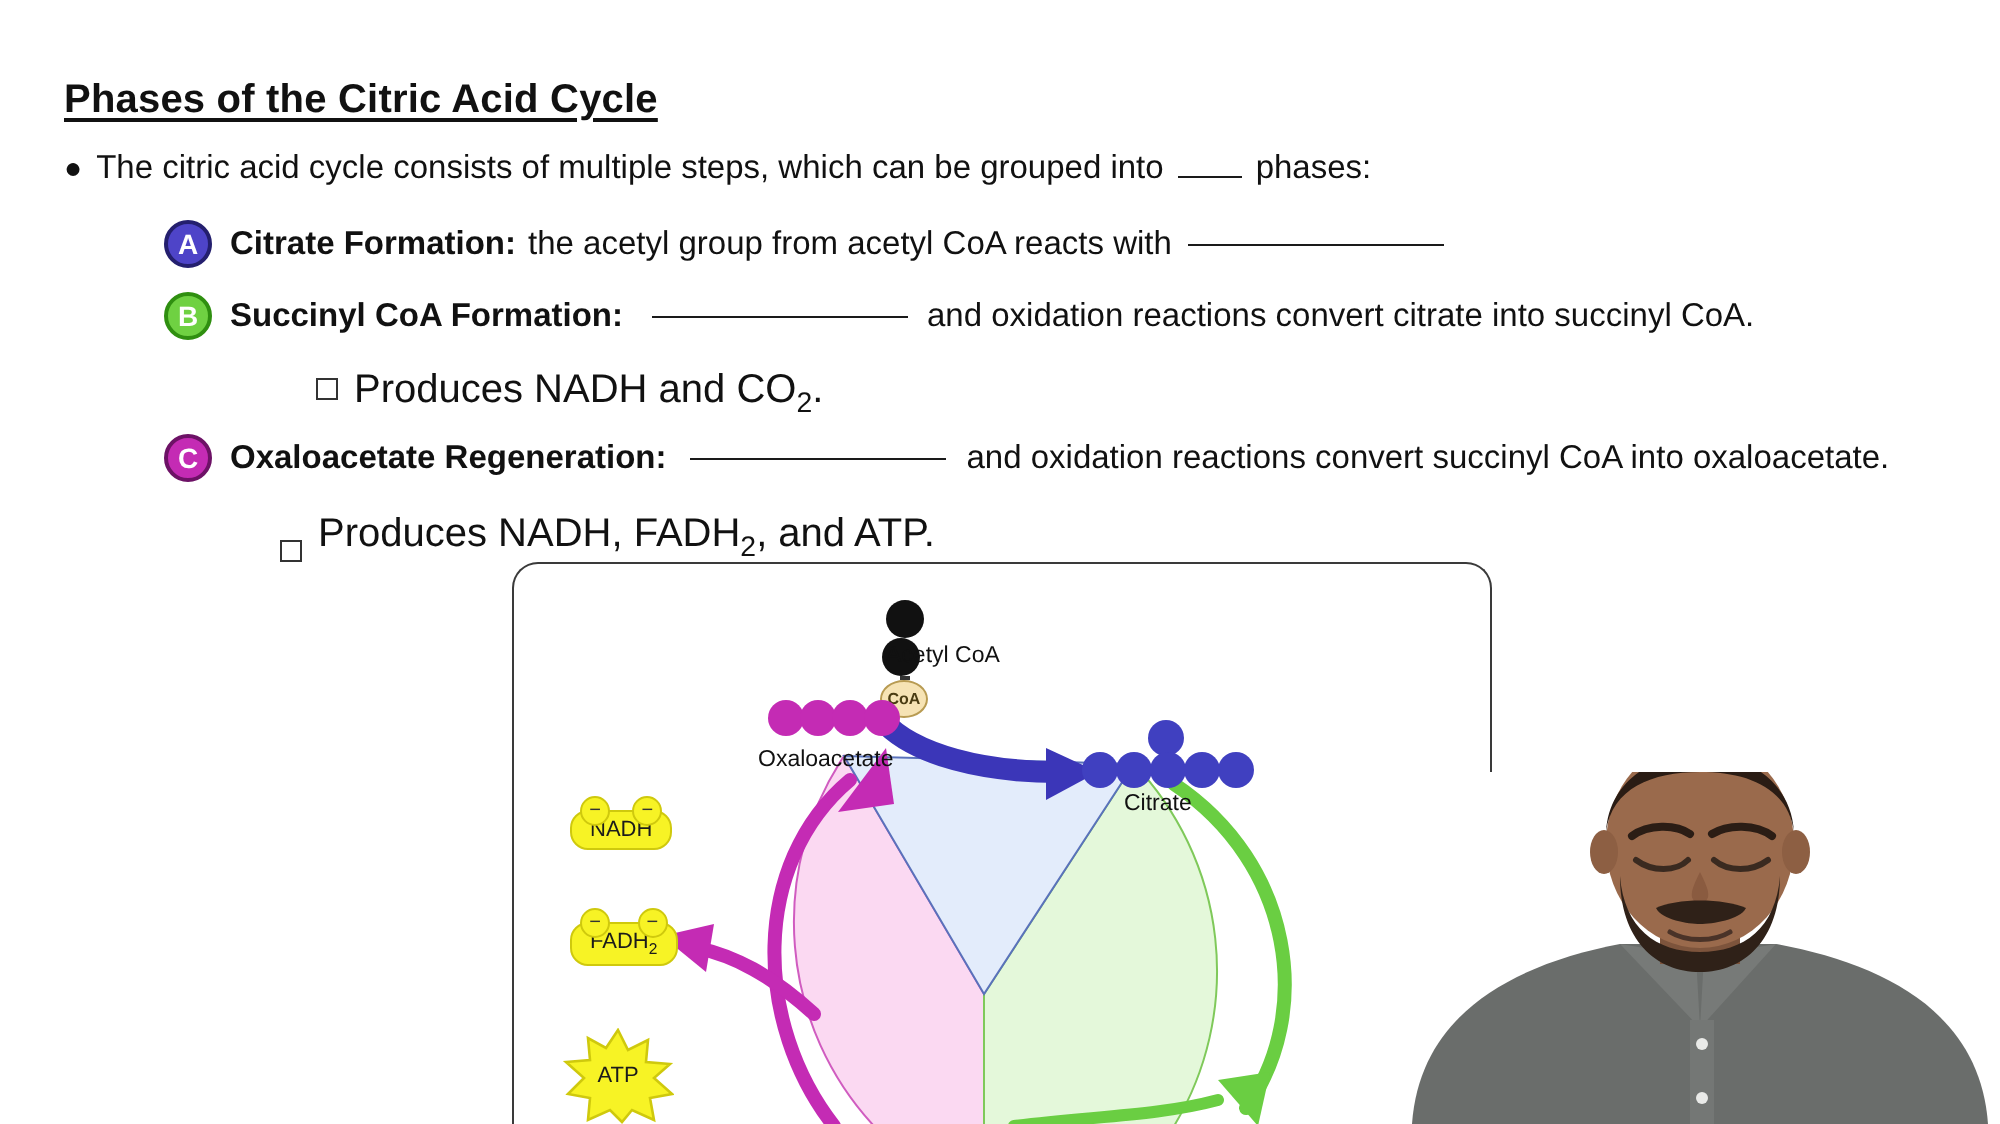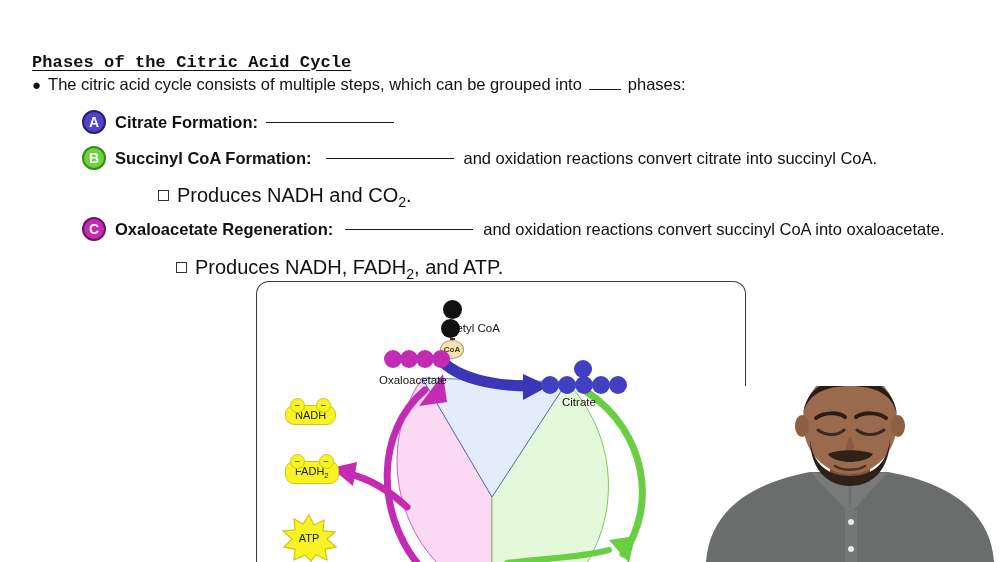--- a/index.html
+++ b/index.html
@@ -6,25 +6,24 @@
   body{
     width:1000px;height:562px;position:relative;overflow:hidden;
     background:#ffffff;
     font-family:"Liberation Sans", sans-serif;
     color:#111111;
   }
   .slide{position:absolute;inset:0;}
 
   
   .heading{
-    position:absolute;left:32px;top:53px;
-    font-size:17px;font-weight:bold;letter-spacing:.1px;
+    position:absolute;left:32px;top:39px;
+    font-size:20px;font-weight:bold;letter-spacing:.1px;
     text-decoration:underline;text-underline-offset:3px;
     white-space:nowrap;
-    font-family:Liberation Mono, monospace;
   }
 
   
   .main-bullet{
     position:absolute;left:32px;top:75px;
     font-size:16.5px;white-space:nowrap;display:flex;align-items:baseline;gap:7px;
   }
   .dot{font-size:15px;line-height:1;}
 
   
@@ -116,20 +115,21 @@
   <div class="main-bullet">
     <span class="dot">●</span>
     <span>The citric acid cycle consists of multiple steps, which can be grouped into</span>
     <span class="blank blank-sm"></span>
     <span>phases:</span>
   </div>
 
   <div class="row" style="left:82px;top:110px;">
     <span class="badge badge-a">A</span>
     <b>Citrate Formation:</b>
+    <span class="txt" style="margin-left:6px;">the acetyl group from acetyl CoA reacts with</span>
     <span class="blank blank-md" style="margin:0 8px;"></span>
   </div>
 
   <div class="row" style="left:82px;top:146px;">
     <span class="badge badge-b">B</span>
     <b>Succinyl CoA Formation:</b>
     <span class="blank blank-md" style="margin:0 10px 0 14px;"></span>
     <span class="txt">and oxidation reactions convert citrate into succinyl CoA.</span>
   </div>
 
@@ -138,21 +138,21 @@
     <span><span>Produces NADH and CO</span><sub>2</sub><span>.</span></span>
   </div>
 
   <div class="row" style="left:82px;top:217px;">
     <span class="badge badge-c">C</span>
     <b>Oxaloacetate Regeneration:</b>
     <span class="blank blank-md" style="margin:0 10px 0 12px;"></span>
     <span class="txt">and oxidation reactions convert succinyl CoA into oxaloacetate.</span>
   </div>
 
-  <div class="sub" style="left:176px;top:256px;">
+  <div class="sub" style="left:140px;top:256px;align-items:flex-end;">
     <span class="sq"></span>
     <span><span>Produces NADH, FADH</span><sub>2</sub><span>, and ATP.</span></span>
   </div>
 
   <div class="diagram-box">
 
     <svg class="diagram-svg" width="490" height="281" viewBox="0 0 490 281">
 
       <path d="M 235 215 L 165 96 A 150 150 0 0 0 180 281 L 235 281 Z" fill="#fbd9f2" stroke="#d05cc0" stroke-width="1"></path>
       <path d="M 235 215 L 310 100 A 150 150 0 0 1 330 281 L 235 281 Z" fill="#e4f8da" stroke="#7fc95a" stroke-width="1"></path>

